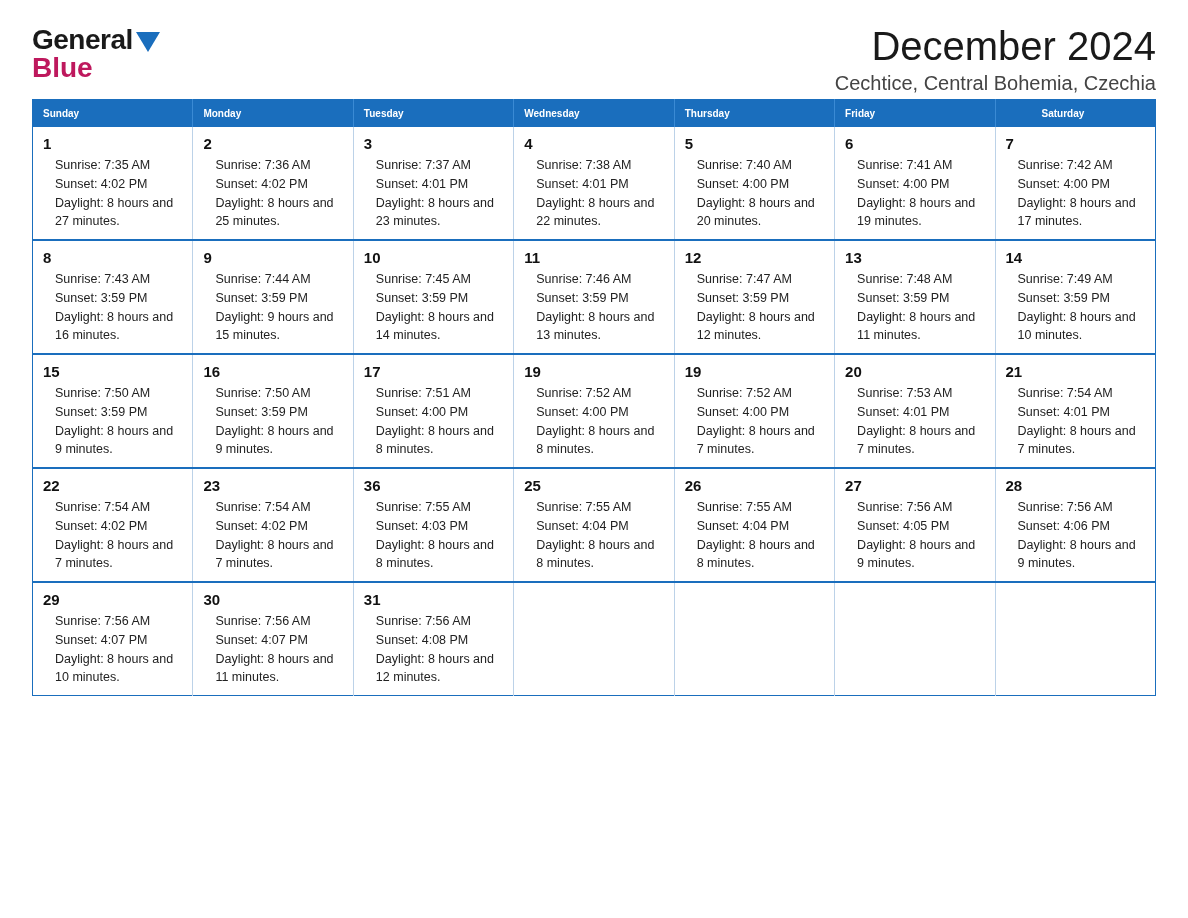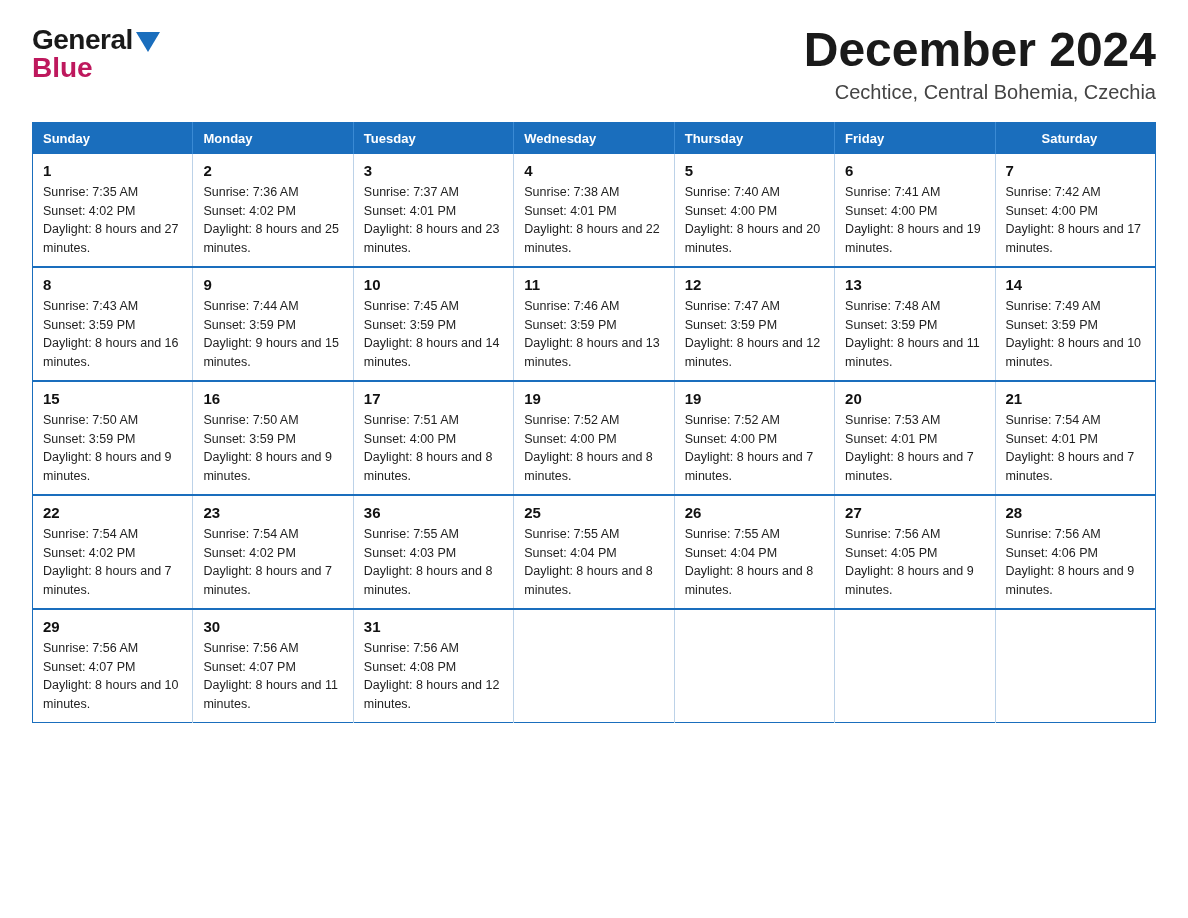--- a/index.html
+++ b/index.html
@@ -6,21 +6,21 @@
     body {
       font-family: Arial, sans-serif;
       background: #fff;
       padding: 24px 32px;
       color: #222;
     }
     .header {
       display: flex;
       justify-content: space-between;
       align-items: flex-start;
-      margin-bottom: 18px;
+      margin-bottom: 4px;
     }
     .logo {
       display: flex;
       flex-direction: column;
       align-items: flex-start;
     }
     .logo-top {
       display: flex;
       align-items: center;
     }
@@ -43,40 +43,40 @@
       font-size: 28px;
       font-weight: bold;
       color: #be185d;
       margin-top: -4px;
       margin-left: 0;
     }
     .title-area {
       text-align: right;
     }
     .page-title {
-      font-size: 48px;
-      font-weight: bold;
+      font-size: 40px;
+      font-weight: normal;
       color: #1a1a1a;
       line-height: 1.1;
       text-align: right;
     }
     .subtitle {
       font-size: 20px;
       color: #444;
       margin-top: 4px;
     }
     .calendar {
       width: 100%;
       border-collapse: collapse;
       border: 1.5px solid #1a6ebd;
     }
     .calendar th {
       background: #1a6ebd;
       color: #fff;
-      font-size: 13px;
+      font-size: 10px;
       font-weight: bold;
       padding: 8px 10px;
       text-align: left;
       border-right: 1px solid #3a8ad4;
     }
     .calendar th:last-child {
       border-right: none;
       padding-left: 46px;
     }
     .calendar td {
@@ -98,20 +98,21 @@
       font-size: 15px;
       font-weight: bold;
       color: #111;
       margin-bottom: 4px;
       display: block;
     }
     .day-info {
       font-size: 12.5px;
       color: #222;
       line-height: 1.5;
+      margin-left: 12px;
     }
     .empty-cell {
       background: #fff;
     }
   </style>
 </head>
 <body>
 
 <div class="header">
   <div class="logo">

